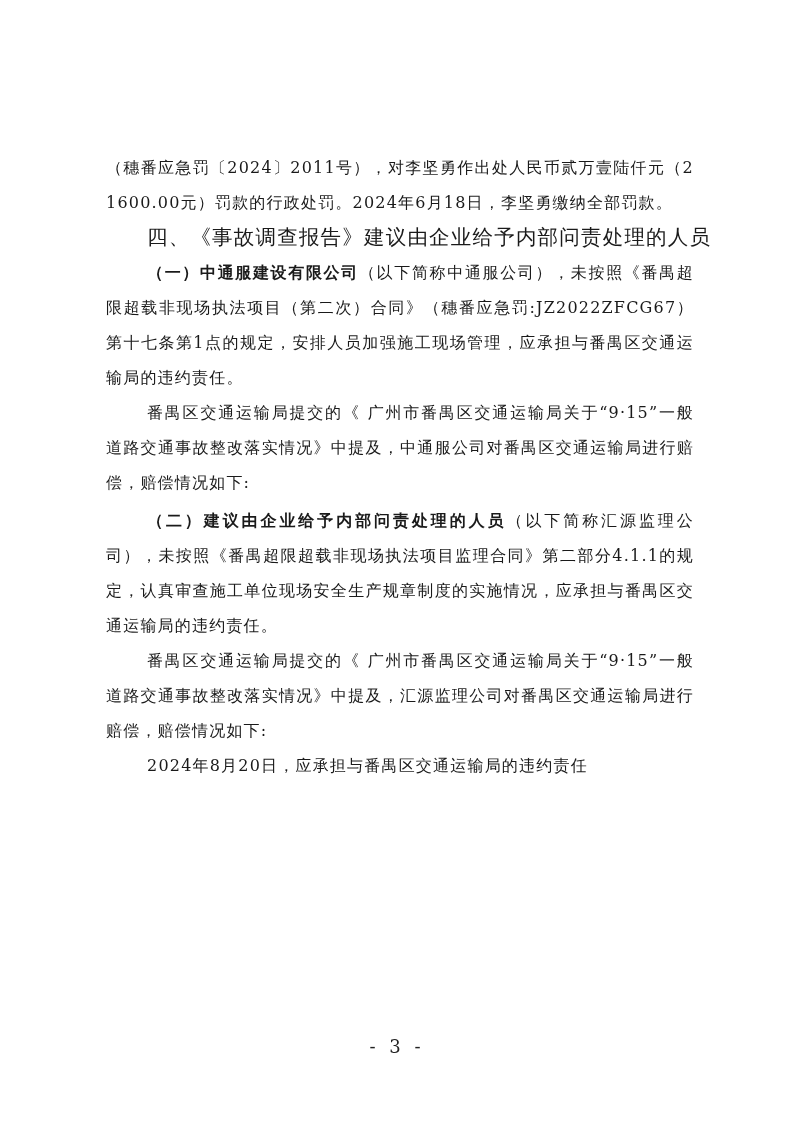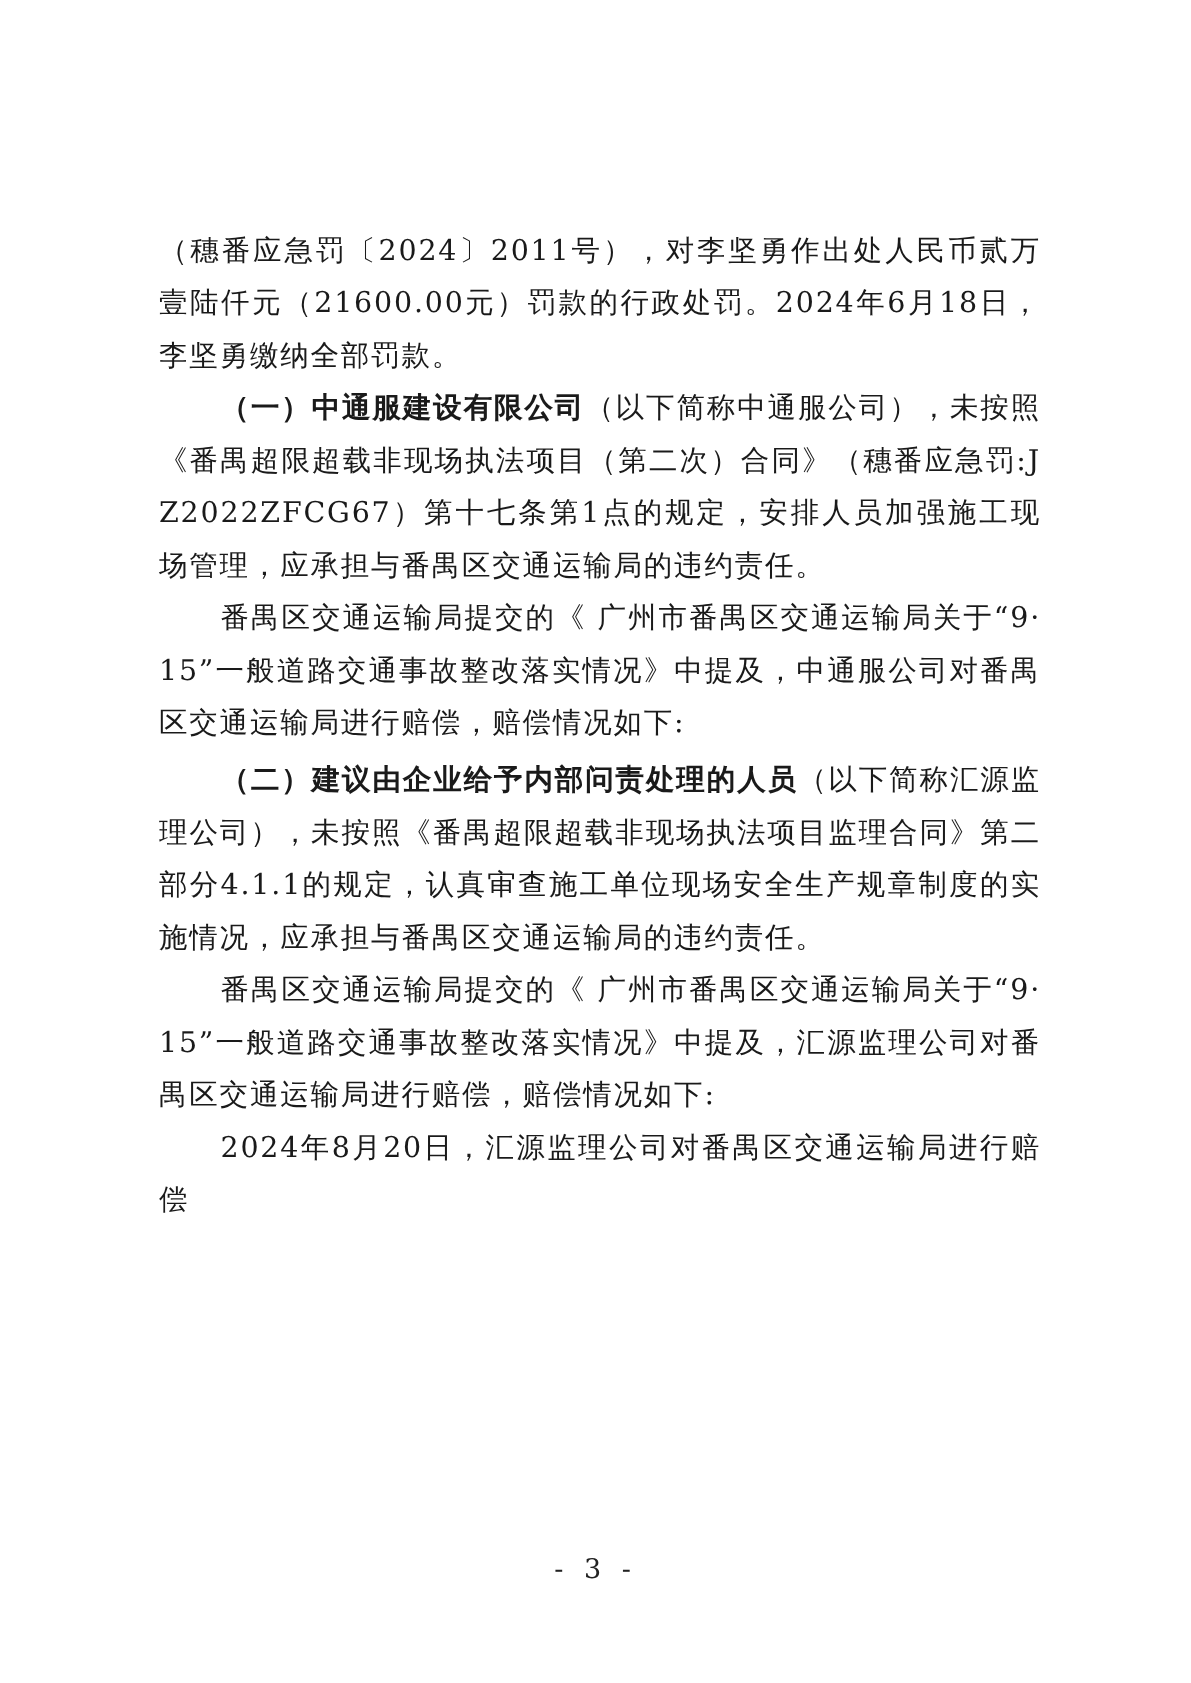--- a/index.html
+++ b/index.html
@@ -15,21 +15,21 @@
       font-family: "DejaVu Serif", "Liberation Serif", serif;
       color: #1a1a1a;
     }
     .page {
       position: absolute;
       left: 106px;
       top: 150px;
       width: 588px;
     }
     .para {
-      font-size: 19px;
+      font-size: 16px;
       line-height: 35px;
       letter-spacing: 1.2px;
       text-align: justify;
       text-align-last: left;
       margin: 0;
       word-break: break-all;
     }
     .indent {
       text-indent: 41px;
     }
@@ -62,29 +62,30 @@
       letter-spacing: 4px;
     }
   </style>
 </head>
 <body>
 
 <div class="page">
 
   <p class="para">（穗番应急罚〔2024〕2011号），对李坚勇作出处人民币贰万壹陆仟元（21600.00元）罚款的行政处罚。2024年6月18日，李坚勇缴纳全部罚款。</p>
 
+  <p class="heading">四、《事故调查报告》建议由企业给予内部问责处理的人员</p>
 
   <p class="para indent"><span class="bold">（一）中通服建设有限公司</span><span>（以下简称中通服公司），未按照《番禺超限超载非现场执法项目（第二次）合同》（穗番应急罚:JZ2022ZFCG67）第十七条第1点的规定，安排人员加强施工现场管理，应承担与番禺区交通运输局的违约责任。</span></p>
 
   <p class="para indent">番禺区交通运输局提交的《 广州市番禺区交通运输局关于“9·15”一般道路交通事故整改落实情况》中提及，中通服公司对番禺区交通运输局进行赔偿，赔偿情况如下:</p>
 
 
   <div class="gap-lg"></div>
 
   <p class="para indent"><span class="bold">（二）建议由企业给予内部问责处理的人员</span><span>（以下简称汇源监理公司），未按照《番禺超限超载非现场执法项目监理合同》第二部分4.1.1的规定，认真审查施工单位现场安全生产规章制度的实施情况，应承担与番禺区交通运输局的违约责任。</span></p>
 
   <p class="para indent">番禺区交通运输局提交的《 广州市番禺区交通运输局关于“9·15”一般道路交通事故整改落实情况》中提及，汇源监理公司对番禺区交通运输局进行赔偿，赔偿情况如下:</p>
 
-  <p class="para indent">2024年8月20日，汇源监理公司对番禺区交通运输局进行赔偿</p>
+  <p class="para indent">2024年8月20日，应承担与番禺区交通运输局的违约责任</p>
 
 </div>
 
 <div class="page-number">- 3 -</div>
 
 </body></html>

